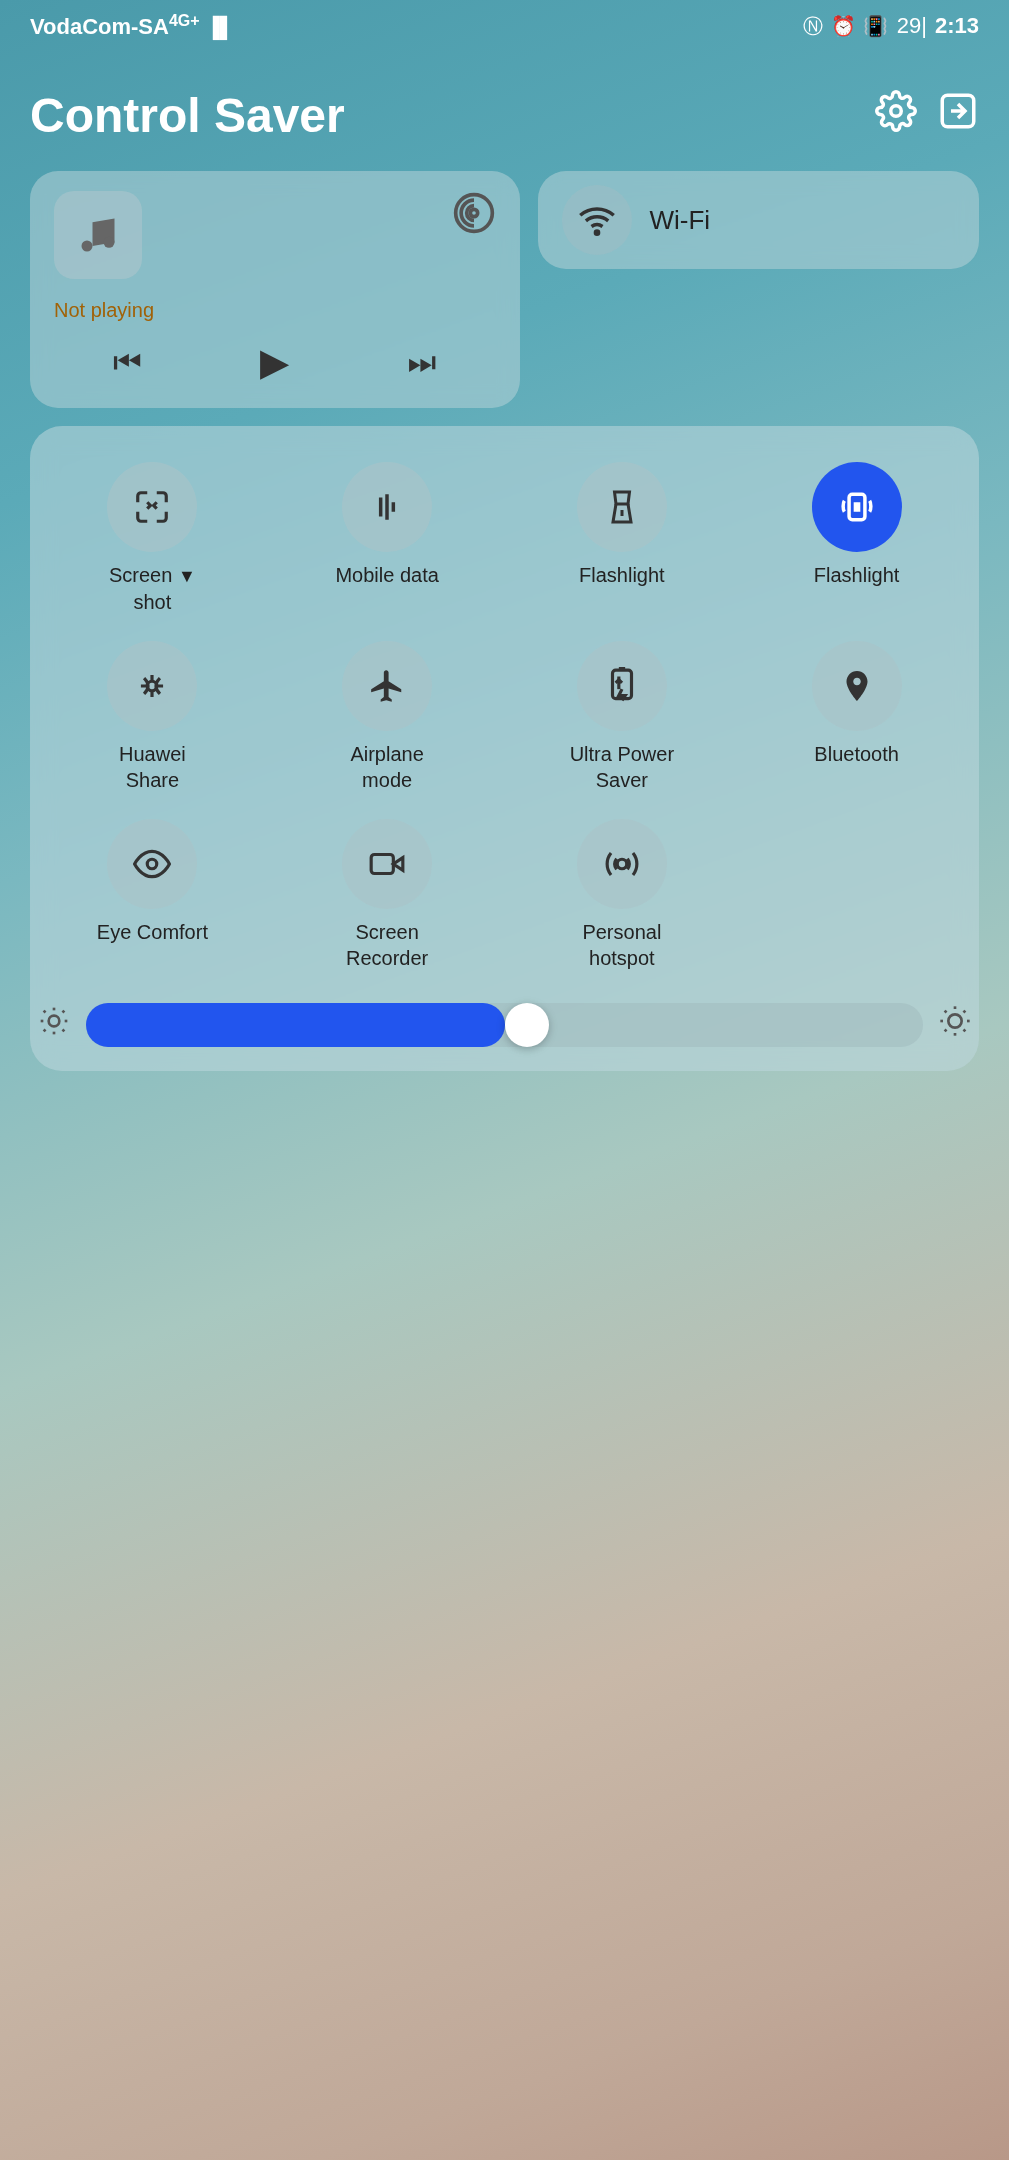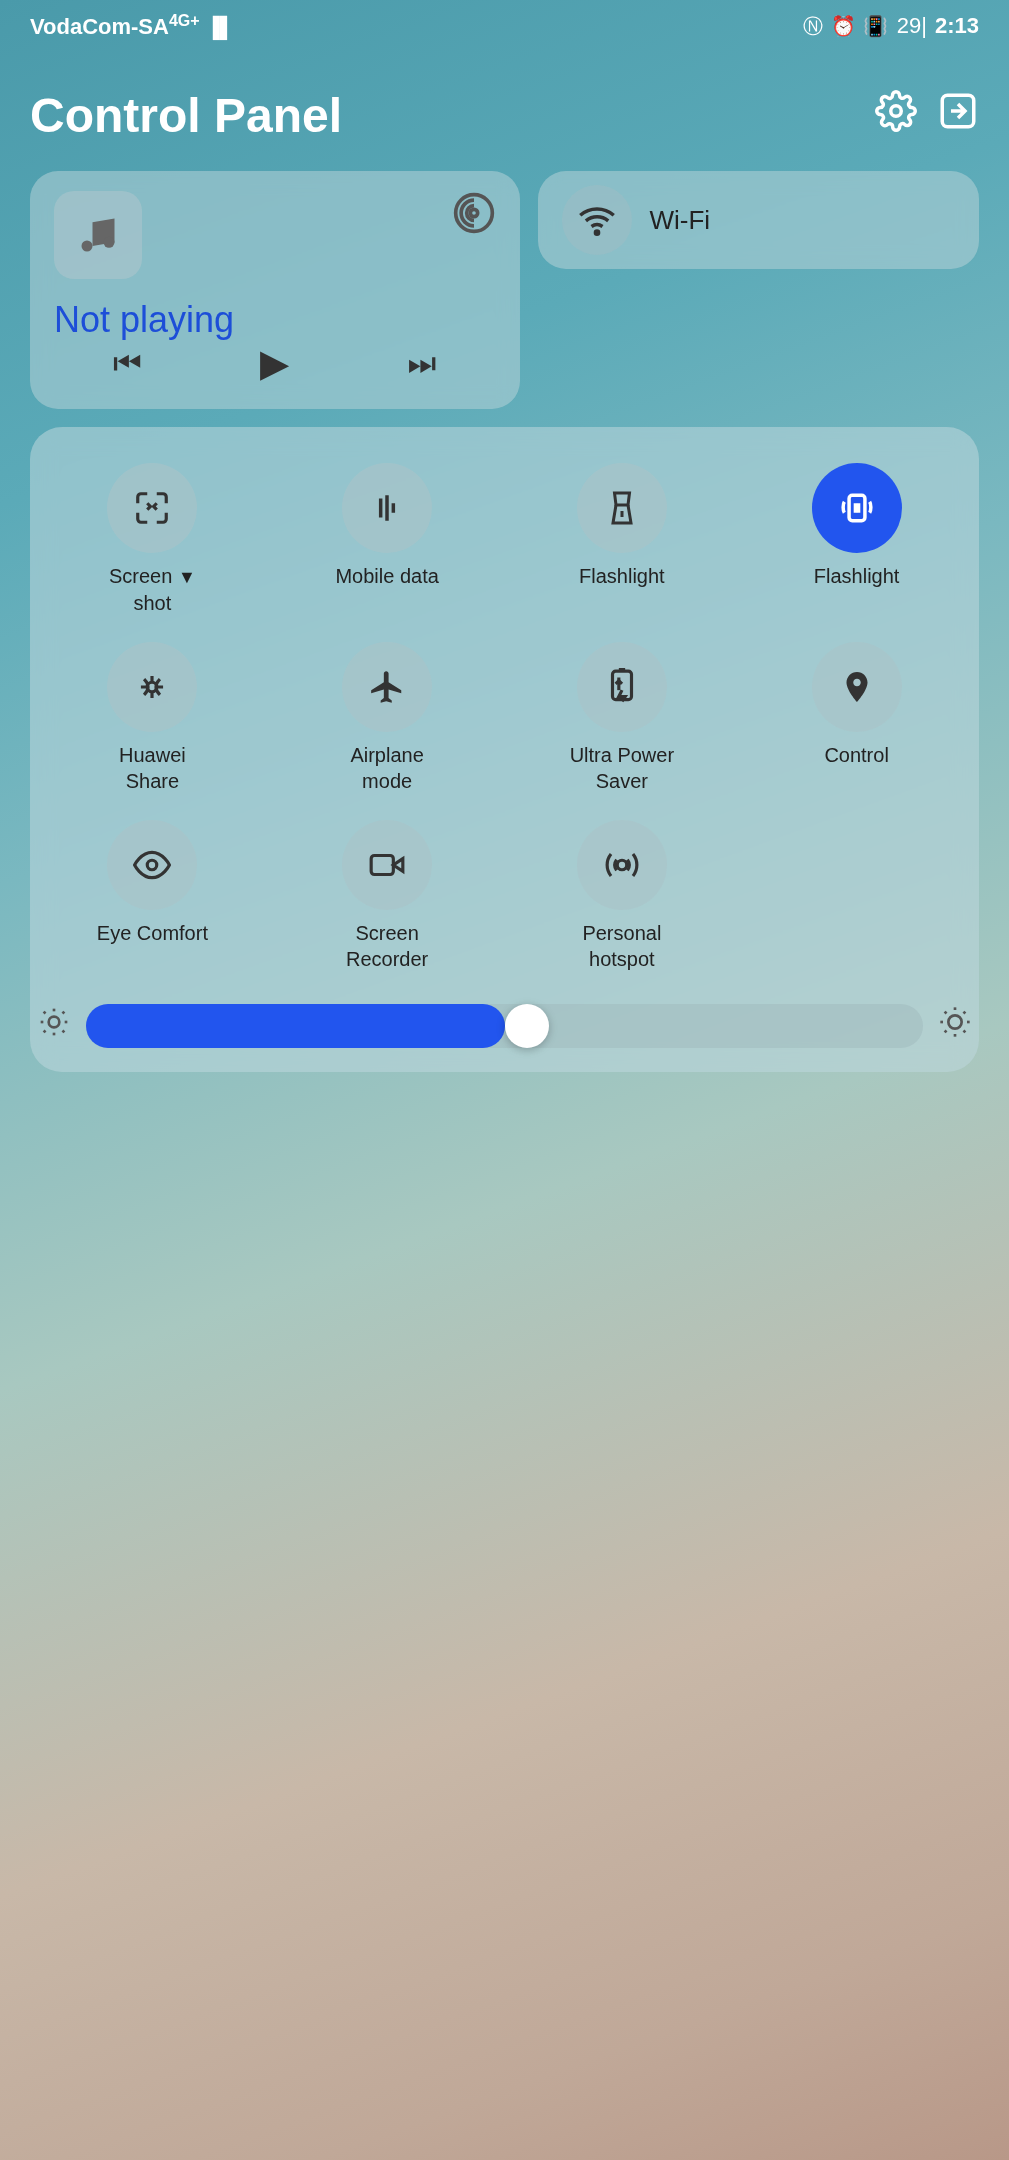--- a/index.html
+++ b/index.html
@@ -83,24 +83,24 @@
       align-items: center;
       justify-content: center;
       font-size: 40px;
       color: #555;
     }
     .sound-icon {
       font-size: 40px;
       color: rgba(80,80,80,0.7);
     }
     .media-title {
-      font-size: 36px;
-      color: #1d4ed8;
+      font-size: 20px;
+      color: #a16207;
       font-weight: 500;
-      margin-bottom: 0;
+      margin-bottom: 18px;
     }
     .media-controls {
       display: flex;
       justify-content: space-around;
       align-items: center;
     }
     .media-btn {
       font-size: 32px;
       color: #333;
       cursor: pointer;
@@ -251,21 +251,21 @@
     <span style="font-size:20px">⏰</span>
     <span style="font-size:20px">📳</span>
     <span><span>29</span>|</span>
     <span style="font-weight:600">2:13</span>
   </div>
 </div>
 
 <div class="control-panel">
 
   <div class="panel-header">
-    <div class="panel-title">Control Panel</div>
+    <div class="panel-title">Control Saver</div>
     <div class="header-icons">
       <div class="header-icon">
         <svg width="42" height="42" viewBox="0 0 24 24" fill="none" stroke="white" stroke-width="2">
           <circle cx="12" cy="12" r="3"></circle>
           <path d="M19.4 15a1.65 1.65 0 0 0 .33 1.82l.06.06a2 2 0 0 1-2.83 2.83l-.06-.06a1.65 1.65 0 0 0-1.82-.33 1.65 1.65 0 0 0-1 1.51V21a2 2 0 0 1-4 0v-.09A1.65 1.65 0 0 0 9 19.4a1.65 1.65 0 0 0-1.82.33l-.06.06a2 2 0 0 1-2.83-2.83l.06-.06A1.65 1.65 0 0 0 4.68 15a1.65 1.65 0 0 0-1.51-1H3a2 2 0 0 1 0-4h.09A1.65 1.65 0 0 0 4.6 9a1.65 1.65 0 0 0-.33-1.82l-.06-.06a2 2 0 0 1 2.83-2.83l.06.06A1.65 1.65 0 0 0 9 4.68a1.65 1.65 0 0 0 1-1.51V3a2 2 0 0 1 4 0v.09a1.65 1.65 0 0 0 1 1.51 1.65 1.65 0 0 0 1.82-.33l.06-.06a2 2 0 0 1 2.83 2.83l-.06.06A1.65 1.65 0 0 0 19.4 9a1.65 1.65 0 0 0 1.51 1H21a2 2 0 0 1 0 4h-.09a1.65 1.65 0 0 0-1.51 1z"></path>
         </svg>
       </div>
       <div class="header-icon">
         <svg width="42" height="42" viewBox="0 0 24 24" fill="none" stroke="white" stroke-width="2">
           <rect x="3" y="3" width="18" height="18" rx="3"></rect>
@@ -396,21 +396,21 @@
         </div>
         <div class="grid-label">Ultra Power<br>Saver</div>
       </div>
 
       <div class="grid-item">
         <div class="grid-icon">
           <svg width="36" height="38" viewBox="0 0 24 24" fill="#333" stroke="none">
             <path d="M12 2C8.13 2 5 5.13 5 9c0 5.25 7 13 7 13s7-7.75 7-13c0-3.87-3.13-7-7-7zm0 9.5c-1.38 0-2.5-1.12-2.5-2.5s1.12-2.5 2.5-2.5 2.5 1.12 2.5 2.5-1.12 2.5-2.5 2.5z"></path>
           </svg>
         </div>
-        <div class="grid-label">Control</div>
+        <div class="grid-label">Bluetooth</div>
       </div>
 
       <div class="grid-item">
         <div class="grid-icon">
           <svg width="38" height="38" viewBox="0 0 24 24" fill="none" stroke="#333" stroke-width="2">
             <path d="M1 12s4-8 11-8 11 8 11 8-4 8-11 8-11-8-11-8z"></path>
             <circle cx="12" cy="12" r="3"></circle>
           </svg>
         </div>
         <div class="grid-label">Eye Comfort</div>

